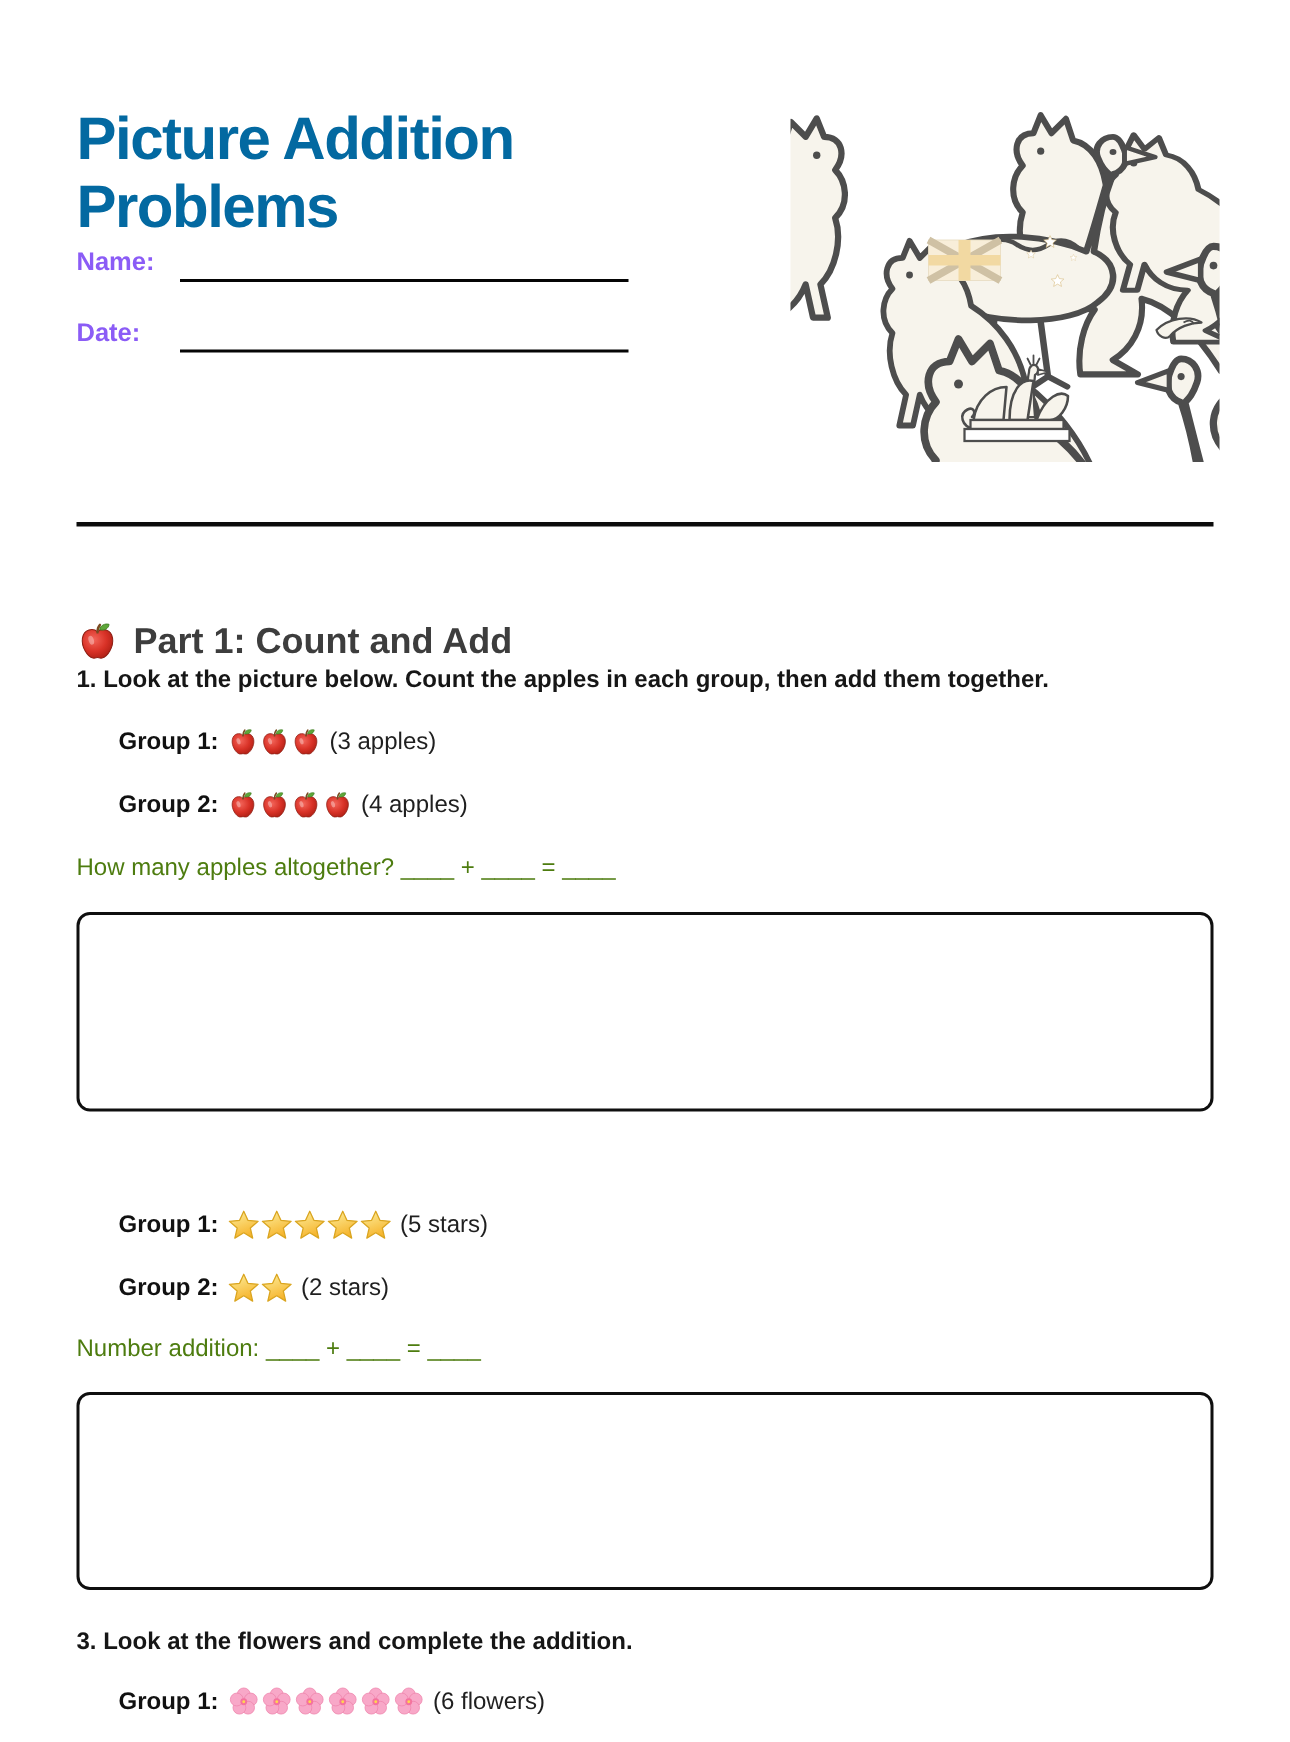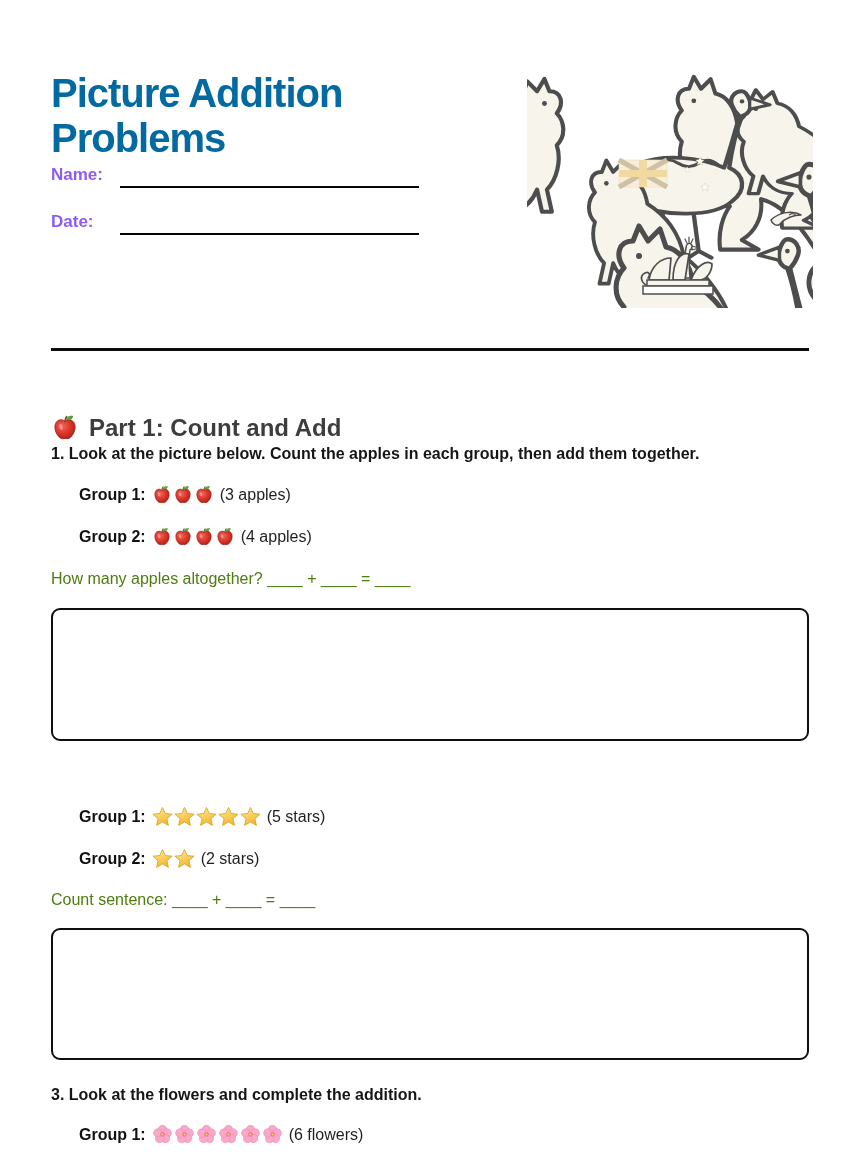--- a/index.html
+++ b/index.html
@@ -256,21 +256,21 @@
     <span class="icon-row icons-star">
         <svg viewBox="0 0 24 24" class="icon icon-star">
           <use href="#sym-star"></use>
         </svg>
         <svg viewBox="0 0 24 24" class="icon icon-star">
           <use href="#sym-star"></use>
         </svg>
       </span>
     <span>(2 stars)</span>
   </div>
-  <div class="abs question-line q2-question">Count sentence: ____ + ____ = ____</div>
+  <div class="abs question-line q2-question">Number addition: ____ + ____ = ____</div>
   <div class="abs answer-box box2"></div>
 
   <div class="abs prompt q3-prompt">3. Look at the flowers and complete the addition.</div>
   <div class="abs group-row g-flowers-1">
     <b>Group 1:</b>
     <span class="icon-row icons-flower">
         <svg viewBox="0 0 24 24" class="icon icon-flower">
           <use href="#sym-flower"></use>
         </svg>
         <svg viewBox="0 0 24 24" class="icon icon-flower">

